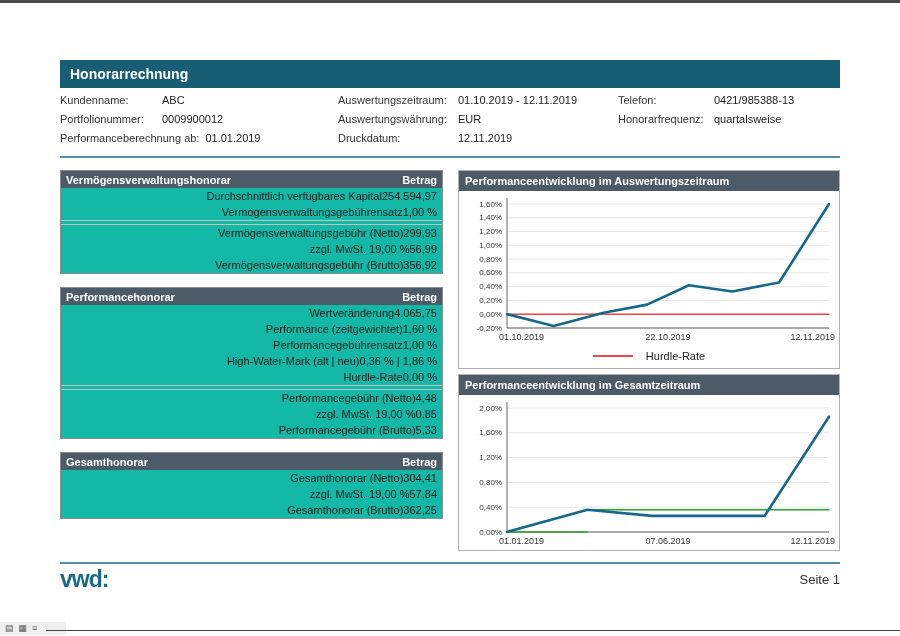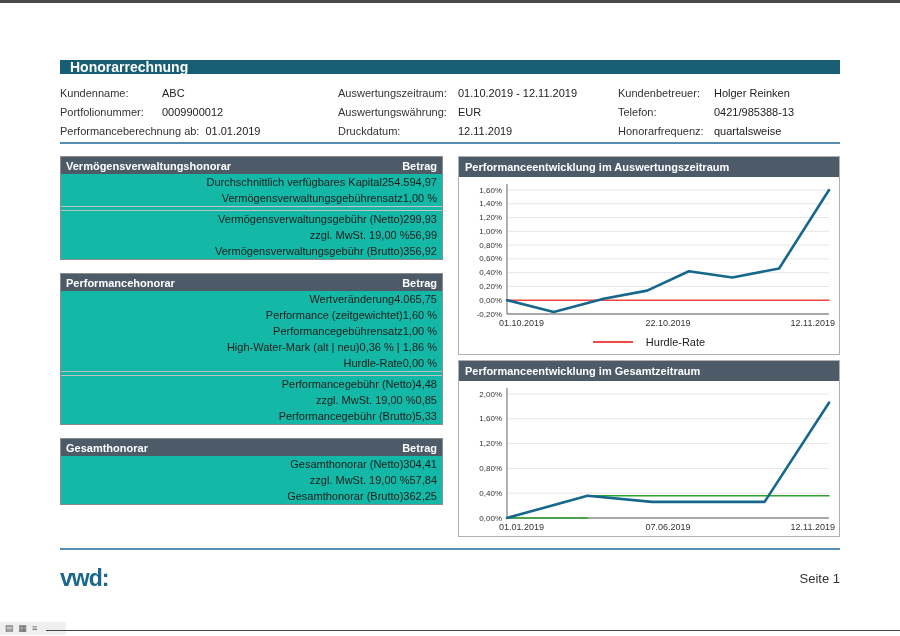--- a/index.html
+++ b/index.html
@@ -1,25 +1,25 @@
 <!DOCTYPE html>
 <html><head>
 <meta charset="utf-8">
 <style>
   html,body{margin:0;padding:0;background:#fff;}
   .screen{position:relative;width:900px;height:636px;background:#ffffff;overflow:hidden;
           font-family:"Liberation Sans",sans-serif;-webkit-font-smoothing:antialiased;}
   .topbar{position:absolute;top:0;left:0;right:0;height:3px;background:#4a4a4a;}
   .doc{position:absolute;left:60px;top:60px;width:780px;}
 
-  .titlebar{height:14px;background:#175d73;color:#fff;font-size:14px;font-weight:bold;
+  .titlebar{height:28px;background:#175d73;color:#fff;font-size:14px;font-weight:bold;
             display:flex;align-items:center;padding-left:10px;box-sizing:border-box;}
 
   .meta{display:grid;grid-template-columns:278px 280px 222px;margin-top:6px;}
-  .meta-row{display:flex;height:19px;align-items:flex-end;font-size:11px;color:#222;}
+  .meta-row{display:flex;height:19px;align-items:flex-start;font-size:11px;color:#222;}
   .meta-row .lbl{color:#333;padding-right:6px;}
   .c1 .lbl{min-width:96px;} .c2 .lbl{min-width:114px;} .c3 .lbl{min-width:90px;}
 
   .sep-line{height:2px;background:#568eb2;margin-top:5px;}
 
   .cols{display:flex;gap:15px;margin-top:12px;align-items:flex-start;}
   .left{width:383px;} .right{width:382px;}
 
   .feetable{border:1px solid #8c8c8c;margin-bottom:13px;font-size:11px;background:#14b8a6;}
   .thead{background:#4d5b69;color:#fff;font-weight:bold;height:17px;display:flex;
@@ -33,21 +33,21 @@
 
   .chart-panel{border:1px solid #b0b0b0;margin-bottom:5px;background:#fff;}
   .chart-head{background:#4d5b69;color:#fff;font-weight:bold;font-size:11px;height:20px;
               display:flex;align-items:center;padding:0 6px;}
   .chart-svg{display:block;margin-top:3px;}
   .chart-legend{display:flex;justify-content:center;align-items:center;gap:13px;
                 height:20px;font-size:11px;color:#222;padding-bottom:2px;}
   .legend-swatch{width:40px;height:2px;background:#888;}
 
   .footer-line{height:2px;background:#568eb2;margin-top:6px;}
-  .footer{display:flex;justify-content:space-between;align-items:flex-start;margin-top:16px;}
+  .footer{display:flex;justify-content:space-between;align-items:flex-start;margin-top:3px;}
   .logo{font-size:23px;font-weight:bold;color:#1b688a;letter-spacing:-1px;line-height:24px;}
   .page-num{font-size:13px;color:#333;margin-top:5px;}
 
   .viewerbar{position:absolute;left:0;bottom:1px;height:13px;width:66px;background:#efefef;
              display:flex;align-items:center;gap:5px;padding-left:5px;box-sizing:border-box;}
   .vicon{font-size:9px;line-height:9px;color:#555;cursor:pointer;}
   .viewerline{position:absolute;bottom:5px;left:46px;right:0;height:1px;background:#454545;}
 </style>
 </head>
 <body>
@@ -82,24 +82,20 @@
         <div class="meta-row c2">
           <span class="lbl">Auswertungswährung:</span>
           <span>EUR</span>
         </div>
         <div class="meta-row c2">
           <span class="lbl">Druckdatum:</span>
           <span>12.11.2019</span>
         </div>
       </div>
       <div>
-        <div class="meta-row c3">
-          <span class="lbl">Kundenbetreuer:</span>
-          <span>Holger Reinken</span>
-        </div>
         <div class="meta-row c3">
           <span class="lbl">Telefon:</span>
           <span>0421/985388-13</span>
         </div>
         <div class="meta-row c3">
           <span class="lbl">Honorarfrequenz:</span>
           <span>quartalsweise</span>
         </div>
       </div>
     </div>

